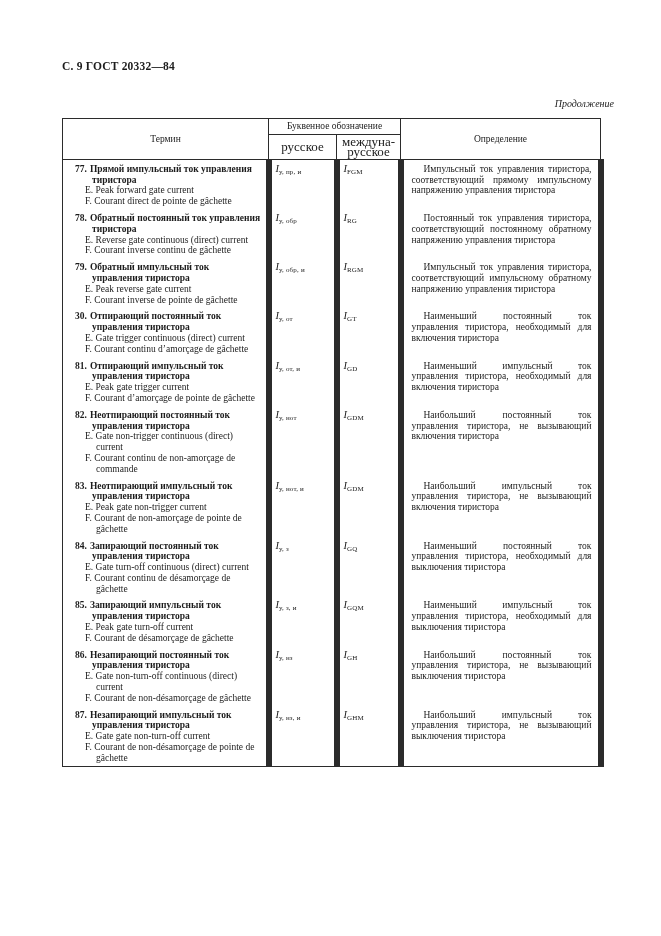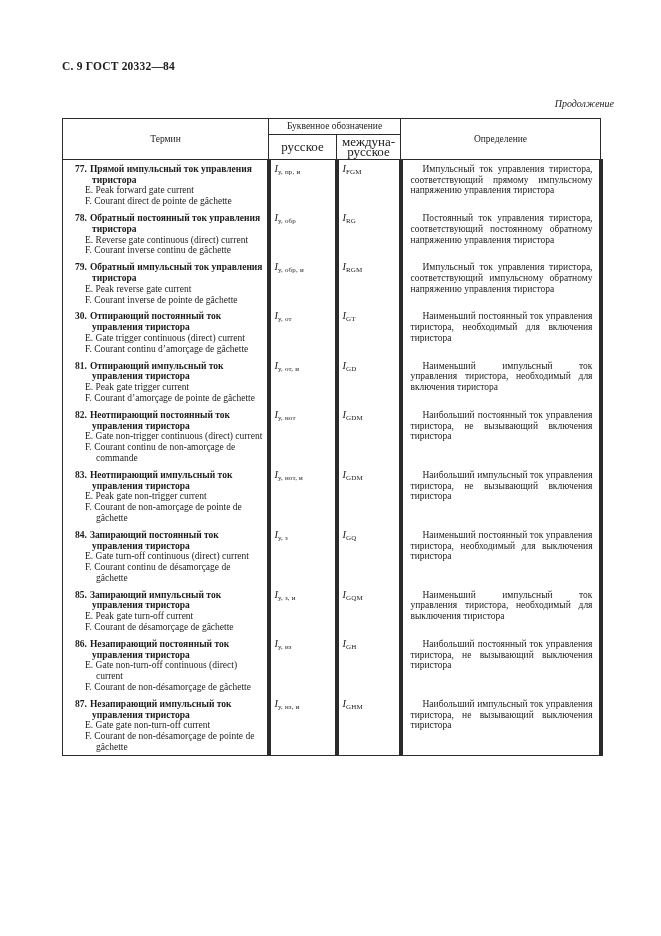--- a/index.html
+++ b/index.html
@@ -26,21 +26,21 @@
     width: 538px;
     border-collapse: collapse;
     table-layout: fixed;
     font-size: 9.5px;
     line-height: 10.8px;
   }
   table.terms, table.terms th, table.terms td { border-color: #2b2b2b; }
   table.terms { border: 1px solid #2b2b2b; }
   th.hd { border: 1px solid #2b2b2b; font-weight: normal; font-size: 9.5px; padding: 2px 2px; text-align: center; vertical-align: middle; }
   th.hd-sub { font-size: 13px; white-space: pre-line; line-height: 10px; }
-  td.td { border-left: 1px solid #2b2b2b; border-right: 4px solid #737373; vertical-align: top; padding: 4px 4px 2px 4px; }
+  td.td { border-left: 1px solid #2b2b2b; border-right: 6px solid #737373; vertical-align: top; padding: 4px 4px 2px 4px; }
 
   td.td-term { padding: 4px 4px 2px 12px; }
   .t-title { font-weight: bold; padding-left: 17px; text-indent: -17px; }
   .t-num { margin-right: 3px; }
   .t-line { margin-left: 10px; padding-left: 11px; text-indent: -11px; }
 
   td.td-sym { white-space: nowrap; }
   .sym-base { font-style: italic; font-size: 10.5px; }
   .sym-sub { font-size: 7px; vertical-align: -0.25em; letter-spacing: 0.2px; }
 

